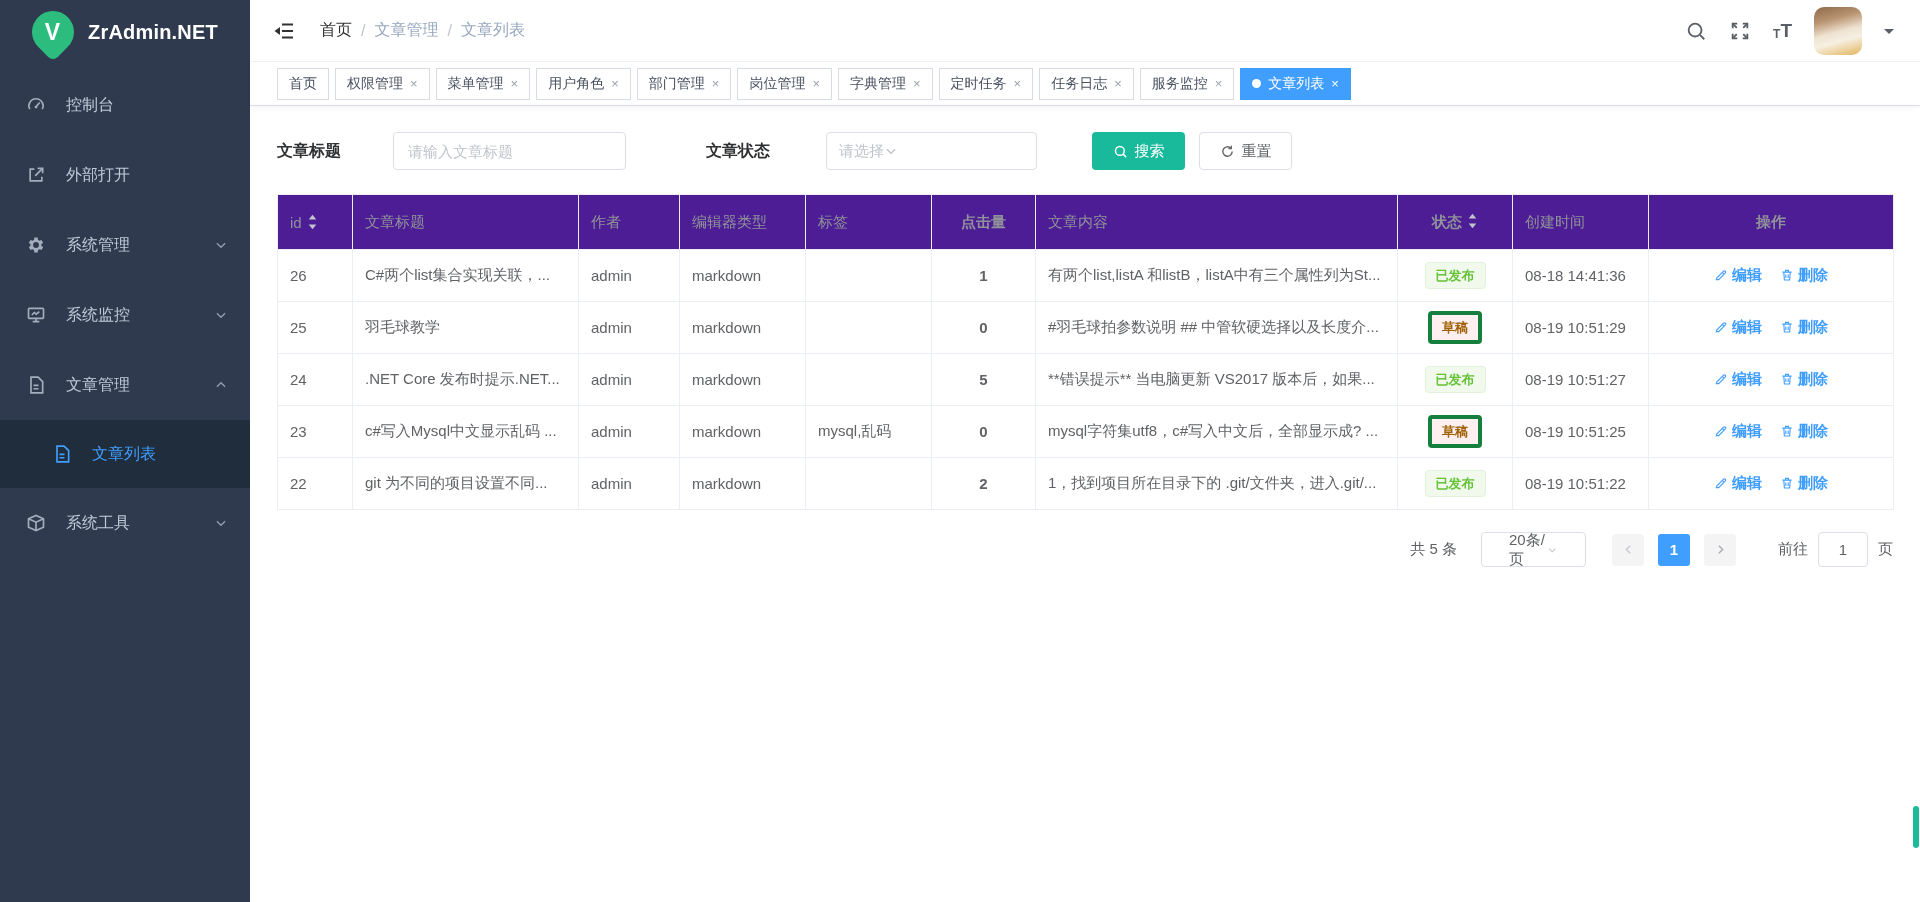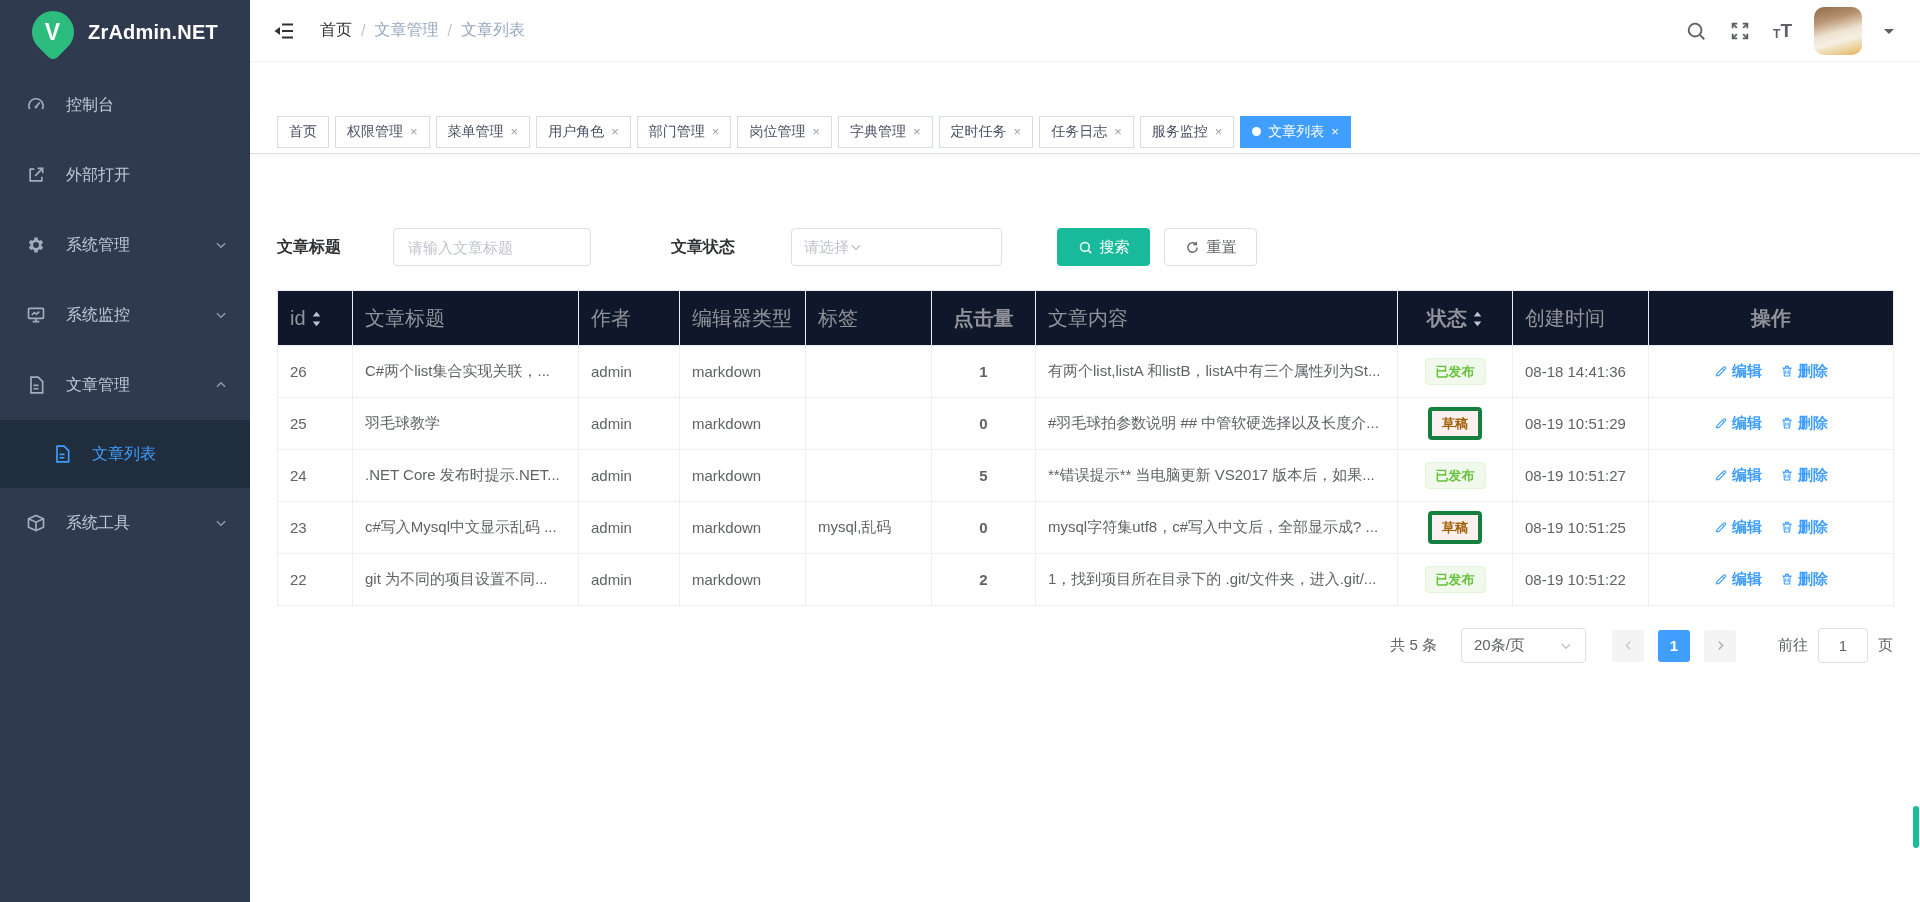--- a/index.html
+++ b/index.html
@@ -16,21 +16,21 @@
   .logo-text { color:#fff; font-size:20px; font-weight:bold; letter-spacing:.2px; }
   .menu { flex:1; padding-top:6px; }
   .menu-item { height:70px; display:flex; align-items:center; padding:0 22px 0 26px; color:#bfcbd9; font-size:16px; cursor:pointer; }
   .menu-item .mi { width:20px; height:20px; margin-right:20px; color:#a3adbd; flex-shrink:0; }
   .menu-item .chev { margin-left:auto; width:14px; height:14px; color:#8f9bb0; }
   .menu-item.sub { height:68px; padding-left:52px; }
   .menu-item.active { background:#1f2d3d; color:#409eff; }
   .menu-item.active .mi { color:#409eff; }
 
   
-  .main { flex:1; display:flex; flex-direction:column; min-width:0;gap:48px; }
+  .main { flex:1; display:flex; flex-direction:column; min-width:0; }
   .navbar { height:62px; display:flex; align-items:center; padding:0 26px 0 22px; background:#fff; border-bottom:1px solid #f0f2f5; }
   .fold { width:24px; height:24px; color:#303133; cursor:pointer; margin-right:24px; flex-shrink:0; }
   .breadcrumb { font-size:16px; display:flex; align-items:center; gap:9px; }
   .bc-home { color:#303133; cursor:pointer; }
   .bc-sep { color:#c0c4cc; }
   .bc-item { color:#97a8be; }
   .nav-right { margin-left:auto; display:flex; align-items:center; gap:22px; }
   .nav-icon { width:22px; height:22px; color:#5a5e66; cursor:pointer; }
   .font-icon { color:#5a5e66; cursor:pointer; display:flex; align-items:flex-end; line-height:1; font-weight:bold; }
   .font-icon .small { font-size:12px; } .font-icon .big { font-size:19px; }
@@ -46,21 +46,21 @@
   .tab .x { font-size:13px; color:#9aa0ab; line-height:1; }
   .tab.active { background:#409eff; border-color:#409eff; color:#fff; }
   .tab.active .x { color:#fff; }
   .dot { width:9px; height:9px; border-radius:50%; background:#fff; }
 
   
   .content { padding:26px 27px 0; flex:1; }
   .filter-row { display:flex; align-items:center; height:38px; margin-bottom:24px; }
   .f-label { font-size:16px; font-weight:bold; color:#303133; white-space:nowrap; }
   .ml-80 { margin-left:80px; }
-  .f-input { width:198px; height:38px; border:1px solid #dcdfe6; border-radius:4px; padding:0 14px; font-size:15px;
+  .f-input { width:233px; height:38px; border:1px solid #dcdfe6; border-radius:4px; padding:0 14px; font-size:15px;
              color:#606266; margin-left:52px; font-family:inherit; outline:none; }
   .f-input::placeholder { color:#c0c4cc; }
   .f-select { width:211px; height:38px; border:1px solid #dcdfe6; border-radius:4px; padding:0 12px; display:flex;
               align-items:center; justify-content:flex-start; margin-left:56px; cursor:pointer; background:#fff; }
   .f-select .ph { color:#c0c4cc; font-size:15px; }
   .chev-s { width:14px; height:14px; color:#c0c4cc; }
   .btn { height:38px; border-radius:4px; font-size:15px; display:inline-flex; align-items:center; justify-content:center;
          gap:7px; cursor:pointer; border:1px solid transparent; font-family:inherit; }
   .btn svg { width:15px; height:15px; }
   .btn-search { background:#18ba9b; color:#fff; width:93px; margin-left:55px; }
@@ -71,36 +71,36 @@
              font-size:14px; display:inline-flex; align-items:center; gap:6px; cursor:pointer; font-family:inherit; }
   .btn-add svg { width:13px; height:13px; }
   .circle-btns { margin-left:auto; display:flex; gap:12px; }
   .circle-btn { width:33px; height:33px; border-radius:50%; border:1px solid #dcdfe6; background:#fff; color:#5f6368;
                 display:flex; align-items:center; justify-content:center; cursor:pointer; }
   .circle-btn svg { width:15px; height:15px; }
 
   
   table { width:1616px; border-collapse:collapse; table-layout:fixed; font-size:15px; }
   th,td { border:1px solid #ebeef5; overflow:hidden; white-space:nowrap; text-overflow:ellipsis; }
-  th { height:55px; color:#909399; font-weight:500; text-align:left; padding:0 12px; font-size:20px; background:#0f172a; }
+  th { height:55px; color:#909399; font-weight:500; text-align:left; padding:0 12px; font-size:15px; background:#4c1d95; }
   td { height:52px; color:#606266; padding:0 12px; background:#fff; }
   .t-center { text-align:center;font-weight:bold; }
   .sort { display:inline-block; vertical-align:-3px; margin-left:5px; cursor:pointer; }
   .badge { display:inline-block; padding:6px 10px; border-radius:4px; font-size:13px; line-height:1; }
   .badge.success { color:#67c23a; background:#f0f9eb; border:1px solid #e1f3d8; }
   .badge.danger  { color:#a16207; background:#fef0f0; border:4px solid #15803d; }
   .op-link { color:#409eff; display:inline-flex; align-items:center; gap:4px; cursor:pointer; font-size:15px; }
   .op-link svg { width:14px; height:14px; }
   .op-link + .op-link { margin-left:18px; }
 
   
   .pagination { display:flex; align-items:center; justify-content:flex-end; margin-top:22px; font-size:15px; color:#606266; }
   .pg-total { margin-right:24px; }
-  .pg-size { width:125px; height:35px; border:1px solid #dcdfe6; border-radius:4px; display:flex; align-items:center;
-             justify-content:space-between; padding:0 12px; cursor:pointer; margin-right:12px; }
+  .pg-size { width:105px; height:35px; border:1px solid #dcdfe6; border-radius:4px; display:flex; align-items:center;
+             justify-content:space-between; padding:0 27px; cursor:pointer; margin-right:12px; }
   .pg-btn { width:32px; height:32px; border-radius:3px; background:#f4f4f5; display:flex; align-items:center;
             justify-content:center; cursor:pointer; margin-left:14px; }
   .pg-btn svg { width:13px; height:13px; }
   .pg-btn.prev { color:#c8cad0; } .pg-btn.next { color:#a8abb2; }
   .pg-page { width:32px; height:32px; border-radius:3px; background:#409eff; color:#fff; display:flex; align-items:center;
              justify-content:center; font-weight:bold; margin-left:14px; cursor:pointer; }
   .pg-goto { margin-left:42px; display:flex; align-items:center; gap:10px; }
   .pg-input { width:50px; height:35px; border:1px solid #dcdfe6; border-radius:4px; text-align:center; font-size:15px;
               color:#606266; font-family:inherit; outline:none; }
 

